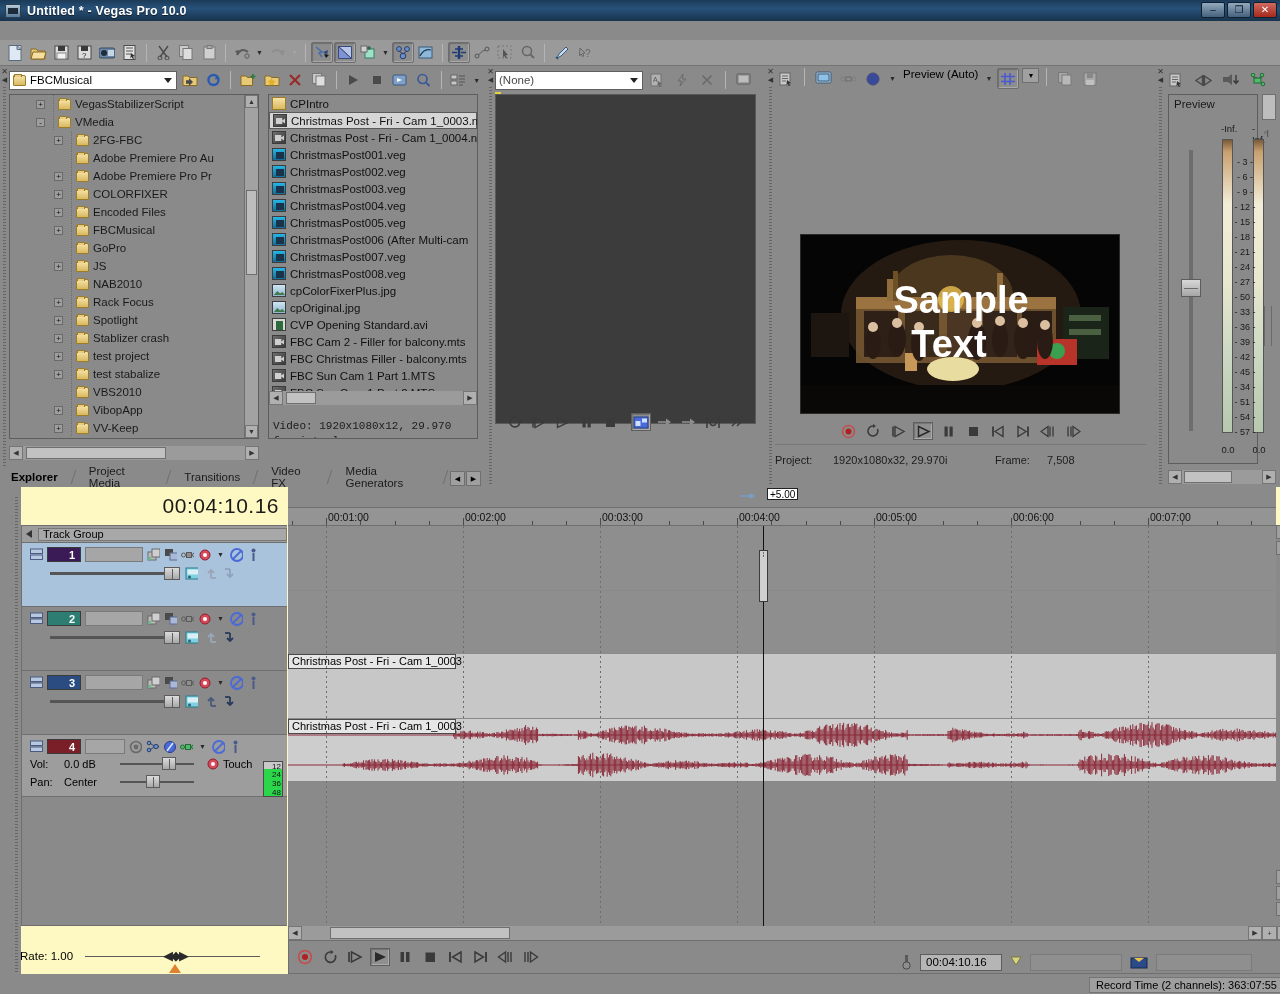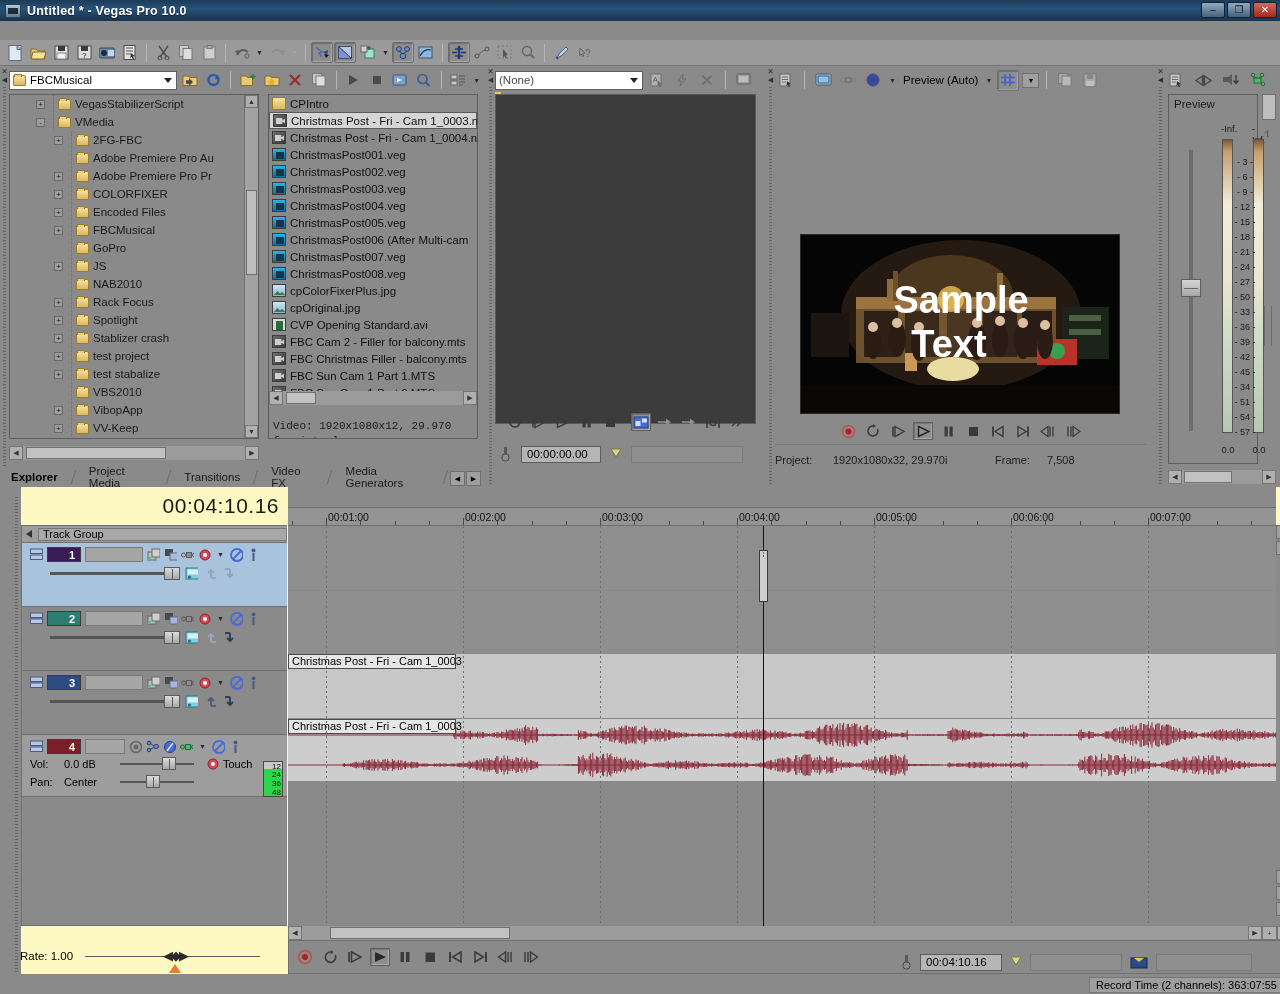--- a/index.html
+++ b/index.html
@@ -163,21 +163,21 @@
     background:#3c3c3c;border:1px solid #5a5a5a;}
   #trim-ruler{position:absolute;left:9px;top:26px;width:6px;height:5px;background:#e8d23a;}
   #trim-ctrl{position:absolute;left:9px;bottom:52px;right:8px;height:24px;
     display:flex;align-items:center;justify-content:center;gap:4px;}
   #trim-time{position:absolute;left:9px;bottom:22px;right:8px;height:20px;display:flex;align-items:center;gap:6px;}
   .timefield{height:17px;background:#b5b5b5;border:1px solid #5d5d5d;font-size:11.5px;
     display:flex;align-items:center;padding:0 5px;font-family:"Liberation Sans",sans-serif;}
 
   
   #preview{left:766px;top:66px;width:388px;height:420px;background:#8a8a8a;border:none;}
-  #pv-top{position:absolute;left:9px;top:2px;right:2px;height:24px;display:flex;align-items:center;gap:3px;}
+  #pv-top{position:absolute;left:9px;top:2px;right:2px;height:24px;display:flex;gap:3px;}
   #pv-stage{position:absolute;left:9px;top:28px;right:8px;height:370px;background:#8a8a8a;}
   #pv-img{position:absolute;left:25px;top:140px;width:320px;height:180px;background:#000;
     border:1px solid #2a2a2a;overflow:hidden;}
   #pv-ctrl{position:absolute;left:9px;bottom:44px;right:8px;height:22px;
     display:flex;align-items:center;justify-content:center;gap:5px;}
   #pv-info{position:absolute;left:9px;bottom:2px;right:8px;height:40px;
     border-top:1px solid #777; padding-top:8px; font-size:11px;color:#1c1c1c;}
   #pv-info .row{display:flex;line-height:15px;}
   #pv-info .lbl{width:58px;}
   #pv-info .val{width:162px;}
@@ -874,35 +874,20 @@
             <circle cx="8" cy="6.5" r="3" fill="none" stroke="#3a3a3a" stroke-width="1.4"></circle>
           </svg>
       </div>
       <div class="tbtn">
         <svg width="13" height="12">
             <path d="M2 2 l4 4 -4 4 M7 2 l4 4 -4 4" stroke="#3a3a3a" stroke-width="1.4" fill="none"></path>
           </svg>
       </div>
     </div>
 
-    <div id="trim-time">
-      <div style="width:20px;display:flex;justify-content:center">
-        <svg width="9" height="15">
-            <rect x="3" y="0" width="3" height="7" fill="#5a5a5a"></rect>
-            <rect x="1" y="7" width="7" height="7" rx="3" fill="#8e8e8e" stroke="#4a4a4a"></rect>
-          </svg>
-      </div>
-      <div class="timefield" style="width:80px">00:00:00.00</div>
-      <div style="width:18px;display:flex;justify-content:center">
-        <svg width="12" height="12">
-            <path d="M1 1 h10 l-5 8Z" fill="#d4d48a" stroke="#7a7a3a"></path>
-          </svg>
-      </div>
-      <div style="width:112px;height:17px;border:1px solid #7a7a7a;background:#8f8f8f"></div>
-    </div>
   </div>
 
   <div id="preview" class="panel">
     <div class="grip">
       <div class="x">✕</div>
       <div class="v">◀</div>
       <div class="dots"></div>
     </div>
     <div id="pv-top">
       <div class="tb-btn">
@@ -1167,20 +1152,34 @@
 
   <div id="timeline-area">
 
     <div id="tl-grip" class="grip">
       <div class="dots" style="margin-top:8px"></div>
     </div>
 
     <div id="tl-timecode">00:04:10.16</div>
 
     <div id="tl-ruler-zone">
+      <div id="marker-bar">
+        <div id="plus5arrow" style="left:452px">
+          <svg width="16" height="8">
+              <path d="M0 4 h11" stroke="#7a9ecf" stroke-width="1.4"></path>
+              <path d="M10 1 l5 3 -5 3Z" fill="#7a9ecf"></path>
+            </svg>
+        </div>
+        <div id="plus5" style="left:479px">+5.00</div>
+        <div style="position:absolute;left:467px;top:20px;width:18px;height:11px">
+          <svg width="18" height="11">
+              <path d="M0 0 h18 l-9 10Z" fill="#f2d400" stroke="#9a8600"></path>
+            </svg>
+        </div>
+      </div>
       <div id="tl-ruler">
           <div class="rtick" style="left: 38px; height: 7px;"></div>
           <div class="rlabel" style="left: 38px;">00:01:00</div>
           <div class="rtick" style="left: 175px; height: 7px;"></div>
           <div class="rlabel" style="left: 175px;">00:02:00</div>
           <div class="rtick" style="left: 312px; height: 7px;"></div>
           <div class="rlabel" style="left: 312px;">00:03:00</div>
           <div class="rtick" style="left: 449px; height: 7px;"></div>
           <div class="rlabel" style="left: 449px;">00:04:00</div>
           <div class="rtick" style="left: 586px; height: 7px;"></div>

